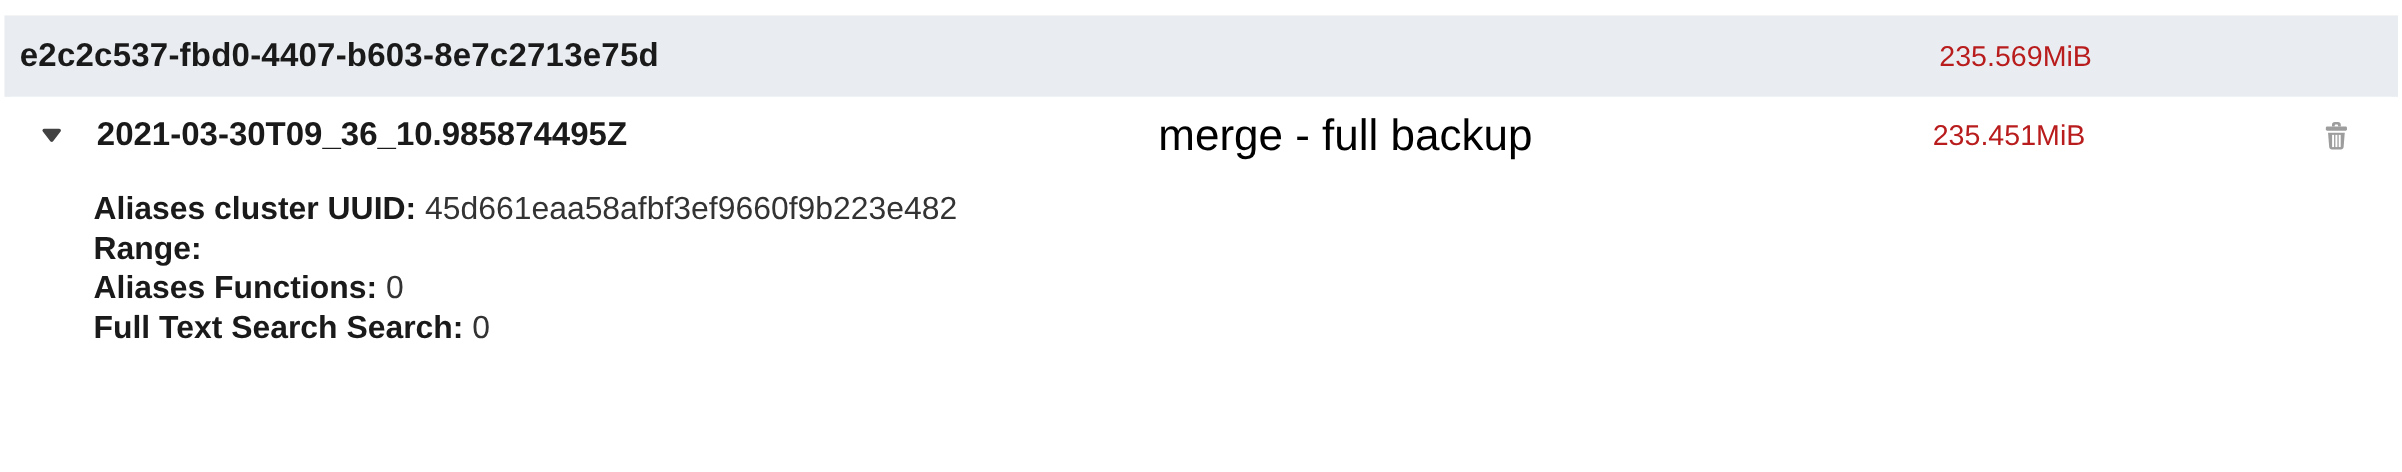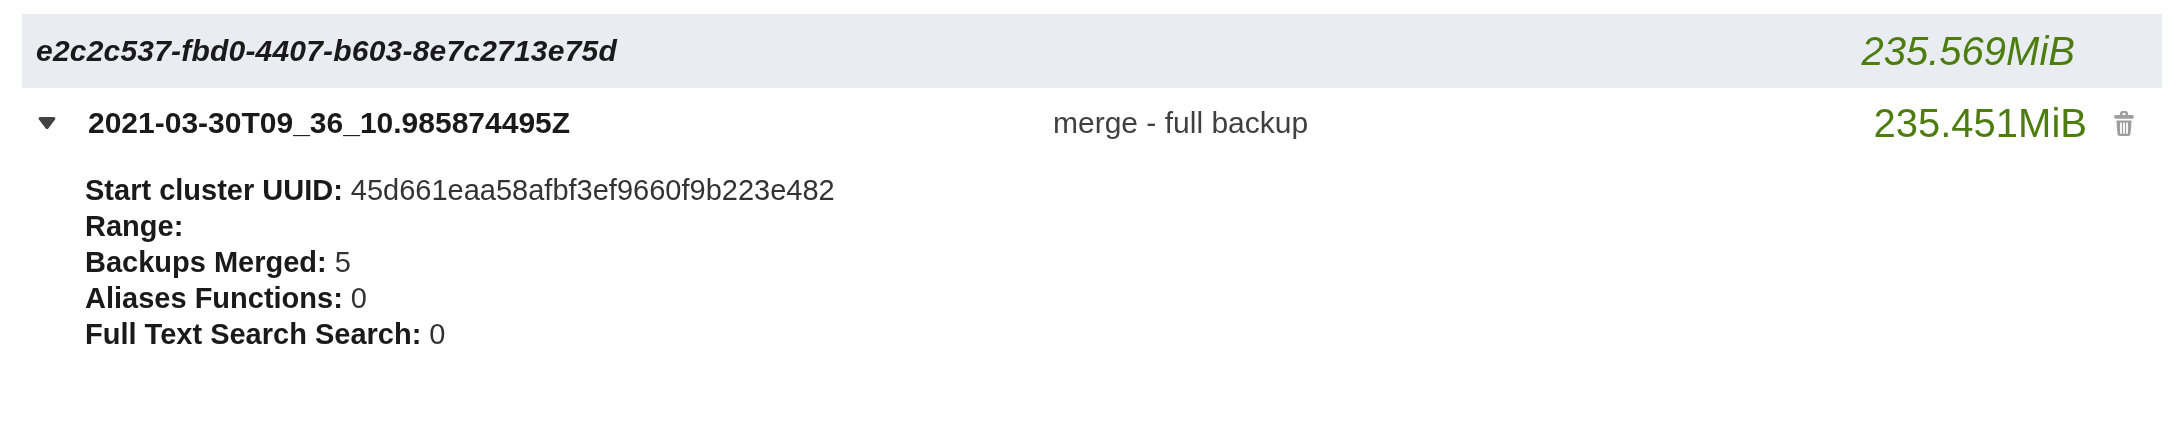--- a/index.html
+++ b/index.html
@@ -7,42 +7,40 @@
     width: 2184px; height: 429px;
     background: #ffffff;
     font-family: "Liberation Sans", sans-serif;
     color: #333333;
     overflow: hidden;
   }
   .wrap { padding-top: 14px; }
 
   
   .repo-header {
-    margin: 0 22px;
+    margin: 0 4px;
     height: 74px;
     background: #e9edf1;
     display: flex;
     align-items: center;
     padding: 0 14px;
-    font-style: italic;
   }
   .repo-id {
     flex: 1;
     font-size: 30px;
     font-weight: bold;
     color: #1a1a1a;
     letter-spacing: 0.2px;
   }
 
   
   .size-col {
     width: 330px;
-    text-align: right;
-    font-size: 40px;
-    color: #4d7c0f;
+    font-size: 26px;
+    color: #b91c1c;
     white-space: nowrap;
   }
   .trash-col {
     width: 73px;
     display: flex;
     justify-content: center;
     align-items: center;
   }
 
   
@@ -69,22 +67,22 @@
     flex: none;
   }
   .backup-name {
     font-size: 30px;
     font-weight: bold;
     color: #1a1a1a;
     white-space: nowrap;
   }
   .type-col {
     flex: 1;
-    font-size: 30px;
-    color: #404040;
+    font-size: 40px;
+    color: #000000;
     white-space: nowrap;
   }
   .trash-btn {
     background: none; border: none; cursor: pointer;
     display: flex; align-items: center; justify-content: center;
     padding: 0;
   }
 
   
   .details {
@@ -148,30 +146,27 @@
             <rect fill="#ffffff" x="11.1" y="12.6" width="1.8" height="11.1"></rect>
             <rect fill="#ffffff" x="14.1" y="12.6" width="1.8" height="11.1"></rect>
           </svg>
         </span>
       </button>
     </div>
   </div>
 
   <div class="details">
     <div class="detail-line">
-      <span class="lbl">Start cluster UUID:</span><span class="val">45d661eaa58afbf3ef9660f9b223e482</span>
+      <span class="lbl">Aliases cluster UUID:</span><span class="val">45d661eaa58afbf3ef9660f9b223e482</span>
     </div>
     <div class="detail-line">
       <span class="lbl">Range:</span>
     </div>
     <ul class="range-list">
     </ul>
-    <div class="detail-line">
-      <span class="lbl">Backups Merged:</span><span class="val">5</span>
-    </div>
     <div class="detail-line">
       <span class="lbl">Aliases Functions:</span><span class="val">0</span>
     </div>
     <div class="detail-line">
       <span class="lbl">Full Text Search Search:</span><span class="val">0</span>
     </div>
   </div>
 
 </div>
 

